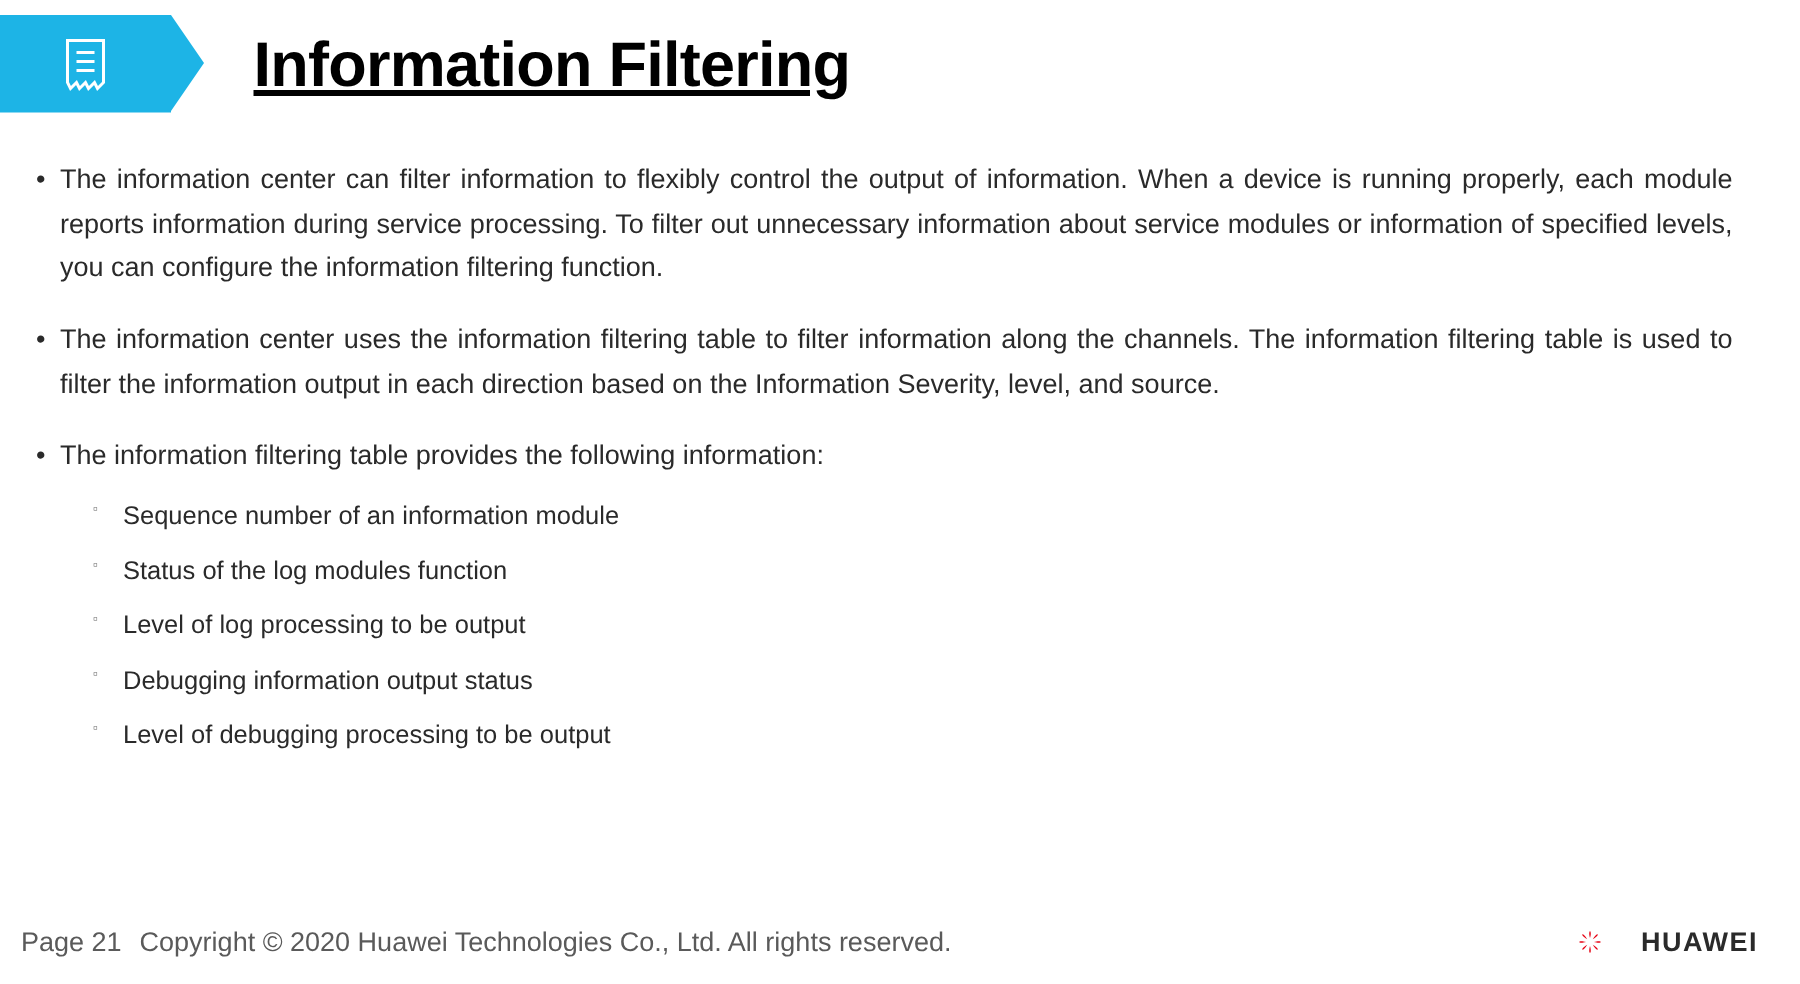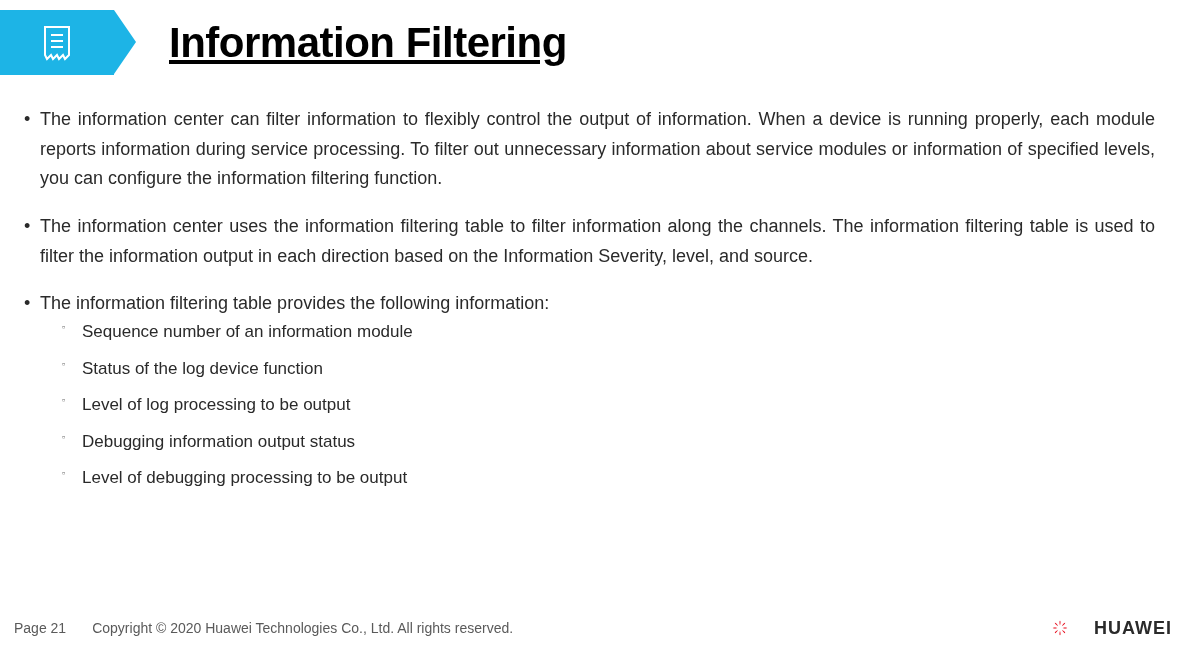--- a/index.html
+++ b/index.html
@@ -69,21 +69,21 @@
     }
     .main-item::before {
       content: "•";
       position: absolute;
       left: -16px;
       top: 0;
       font-size: 18px;
     }
     .sub-list {
       list-style: none;
-      margin-top: 0;
+      margin-top: 12px;
       margin-left: 42px;
     }
     .sub-item {
       font-size: 17px;
       color: #2a2a2a;
       line-height: 1.5;
       margin-bottom: 11px;
       position: relative;
     }
     .sub-item::before {
@@ -100,22 +100,22 @@
       left: 0;
       right: 0;
       display: flex;
       align-items: center;
       justify-content: space-between;
       padding: 0 28px 0 14px;
     }
     .footer-left {
       display: flex;
       align-items: flex-start;
-      gap: 26px;
-      font-size: 14px;
+      gap: 12px;
+      font-size: 18px;
       color: #5a5a5a;
     }
     .huawei-logo {
       display: flex;
       align-items: center;
       gap: 20px;
     }
     .huawei-text {
       font-size: 18px;
       font-weight: 700;
@@ -143,21 +143,21 @@
 </div>
 
 <div class="content">
   <ul class="main-list">
     <li class="main-item">The information center can filter information to flexibly control the output of information. When a device is running properly, each module reports information during service processing. To filter out unnecessary information about service modules or information of specified levels, you can configure the information filtering function.</li>
     <li class="main-item">The information center uses the information filtering table to filter information along the channels. The information filtering table is used to filter the information output in each direction based on the Information Severity, level, and source.</li>
     <li class="main-item">
       <span>The information filtering table provides the following information:</span>
       <ul class="sub-list">
         <li class="sub-item">Sequence number of an information module</li>
-        <li class="sub-item">Status of the log device function</li>
+        <li class="sub-item">Status of the log modules function</li>
         <li class="sub-item">Level of log processing to be output</li>
         <li class="sub-item">Debugging information output status</li>
         <li class="sub-item">Level of debugging processing to be output</li>
       </ul>
     </li>
   </ul>
 </div>
 
 <div class="footer">
   <div class="footer-left">

